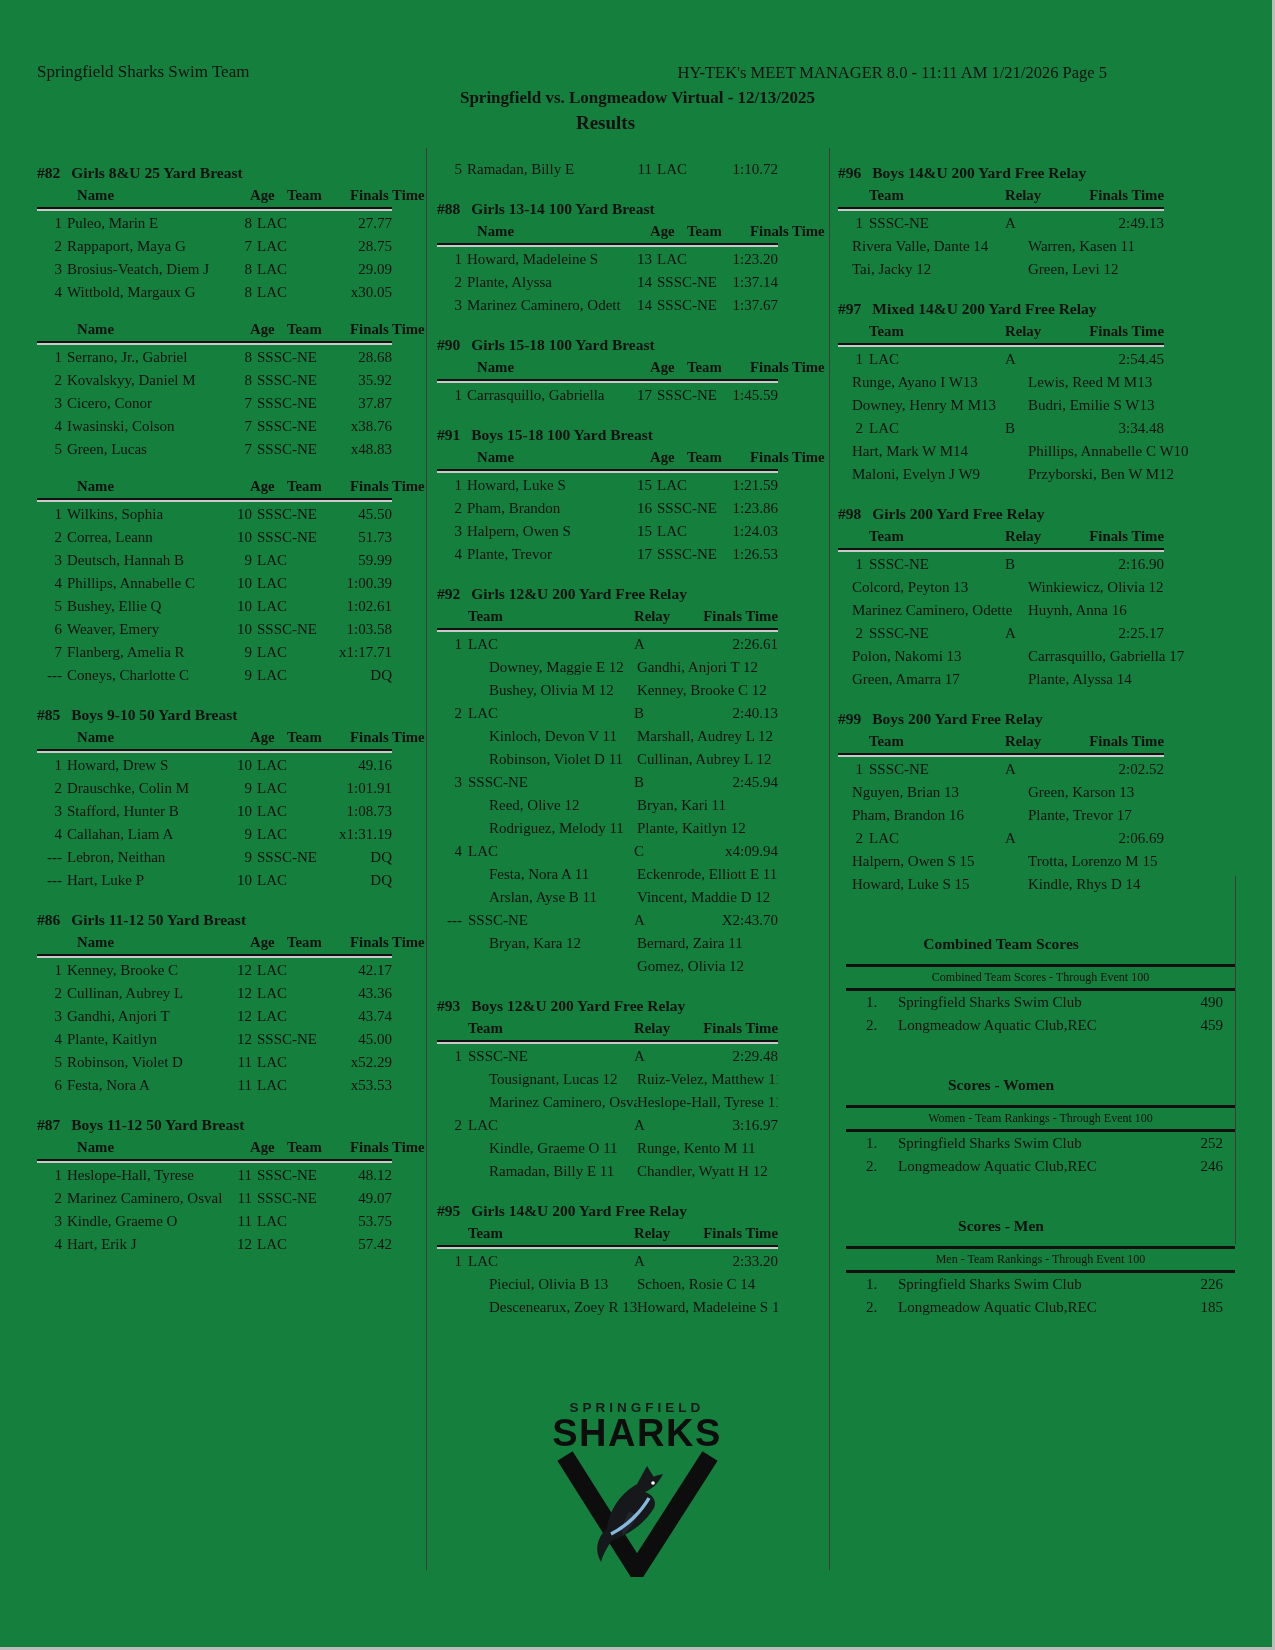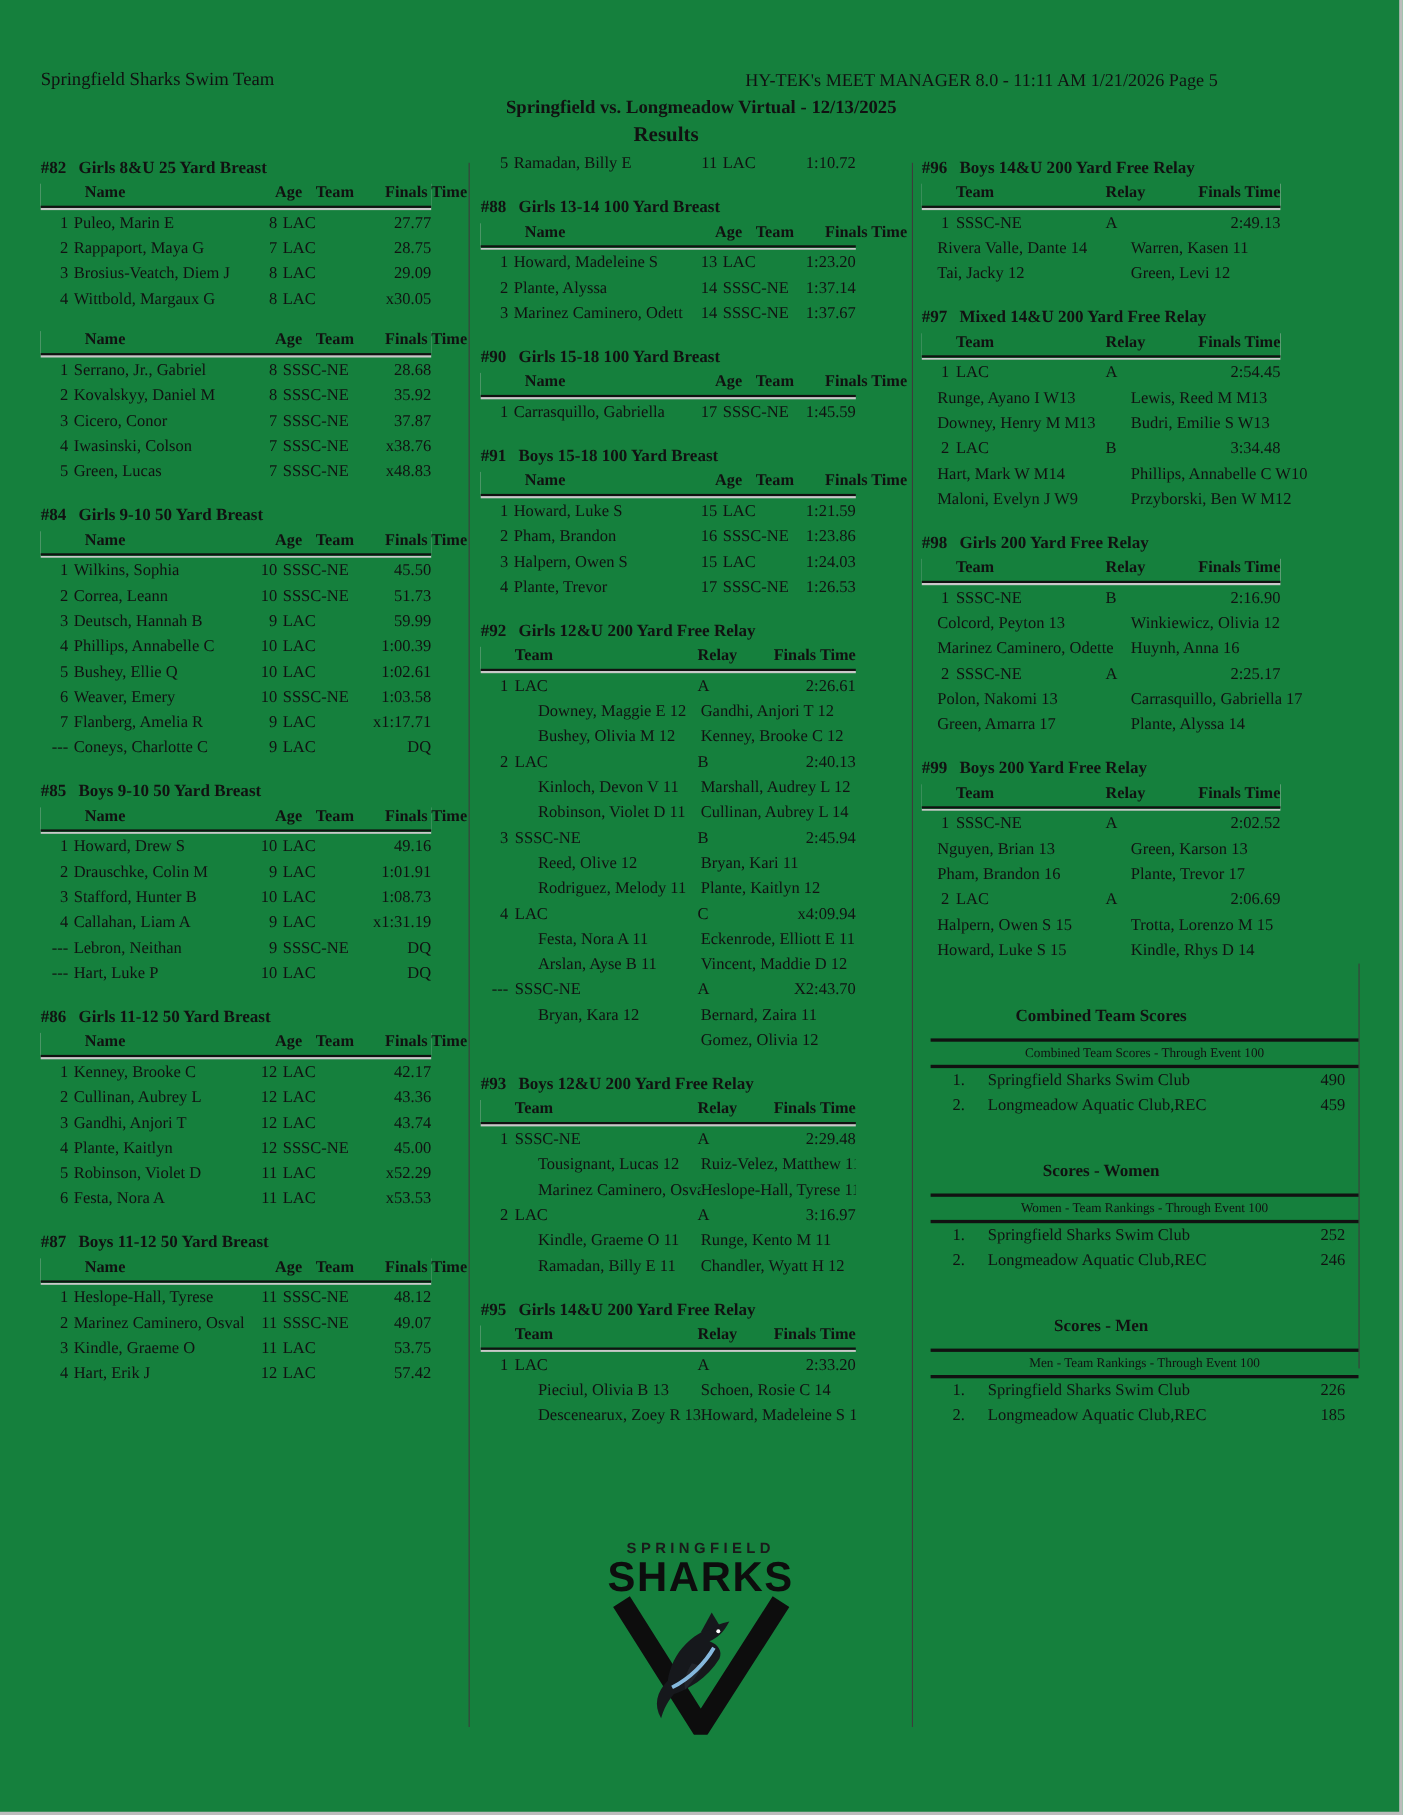--- a/index.html
+++ b/index.html
@@ -5,21 +5,21 @@
   html,body{margin:0;padding:0;background:#fff;}
   .page{position:relative;width:1275px;height:1650px;background:#15803d;overflow:hidden;
         font-family:"Liberation Serif","DejaVu Serif",serif;color:#111;
         box-shadow:inset -3px 0 0 #bcbcbc, inset 0 -3px 0 #bcbcbc;}
   
   .hdr-left{position:absolute;left:37px;top:62px;font-size:17px;white-space:nowrap;}
   .hdr-right{position:absolute;right:168px;top:63px;font-size:16.5px;white-space:nowrap;}
   .meet-title{position:absolute;left:0;right:0;top:88px;text-align:center;font-weight:bold;font-size:17px;}
   .results-label{position:absolute;left:0;right:64px;top:112px;text-align:center;font-weight:bold;font-size:19px;}
   
-  .col{position:absolute;top:136px;}
+  .col{position:absolute;top:156px;}
   #col1{left:37px;width:355px;}
   #col2{left:437px;width:341px;}
   #col3{left:838px;width:326px;}
   .vline{position:absolute;width:1px;background:#3c3c3c;}
   #vline1{left:426px;top:148px;height:1422px;}
   #vline2{left:829px;top:148px;height:1422px;}
   #vline3{left:1235px;top:876px;height:368px;}
   
   .block{margin-top:15px;}
   .col > .block:first-child{margin-top:4px;}
@@ -145,24 +145,20 @@
         </div>
         <div class="row g-ind">
           <span class="c-pl">5</span>
           <span class="c-name">Green, Lucas</span>
           <span class="c-age">7</span>
           <span class="c-team">SSSC-NE</span>
           <span class="c-time">x48.83</span>
         </div>
       </section>
       <section class="block event">
-        <div class="event-title">
-          <span class="ev-id">#84</span>
-          <span class="ev-name">Girls 9-10 50 Yard Breast</span>
-        </div>
         <div class="thead g-ind-h">
           <span class="c-pl"></span>
           <span class="c-name">Name</span>
           <span class="c-age">Age</span>
           <span class="c-team">Team</span>
           <span class="c-time">Finals Time</span>
         </div>
         <div class="row g-ind">
           <span class="c-pl">1</span>
           <span class="c-name">Wilkins, Sophia</span>
@@ -507,21 +503,21 @@
           <span class="c-name">LAC</span>
           <span class="c-relay">B</span>
           <span class="c-time">2:40.13</span>
         </div>
         <div class="row g-swim">
           <span class="sw1">Kinloch, Devon V 11</span>
           <span class="sw2">Marshall, Audrey L 12</span>
         </div>
         <div class="row g-swim">
           <span class="sw1">Robinson, Violet D 11</span>
-          <span class="sw2">Cullinan, Aubrey L 14</span>
+          <span class="sw2">Cullinan, Aubrey L 12</span>
         </div>
         <div class="row g-rel">
           <span class="c-pl">3</span>
           <span class="c-name">SSSC-NE</span>
           <span class="c-relay">B</span>
           <span class="c-time">2:45.94</span>
         </div>
         <div class="row g-swim">
           <span class="sw1">Reed, Olive 12</span>
           <span class="sw2">Bryan, Kari 11</span>

